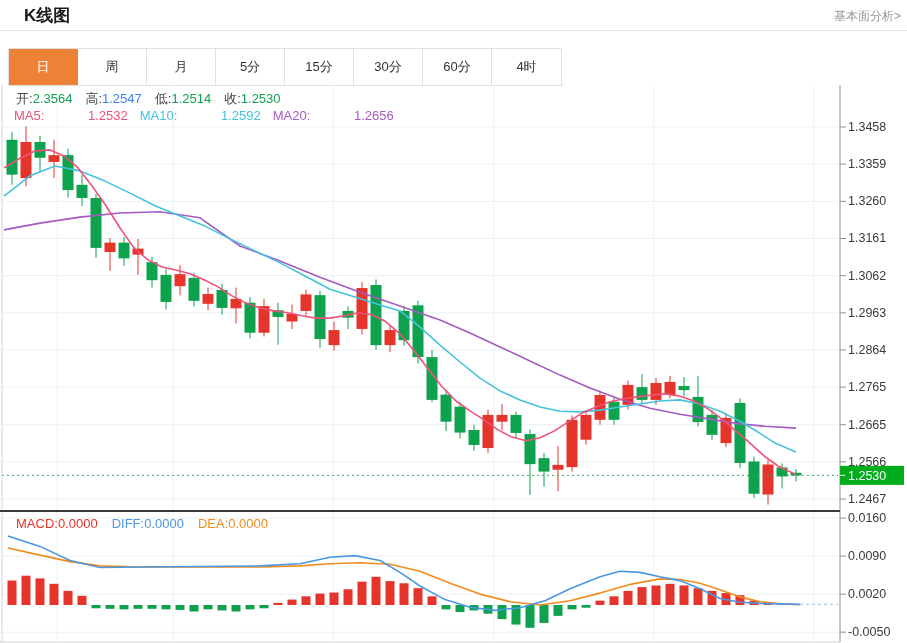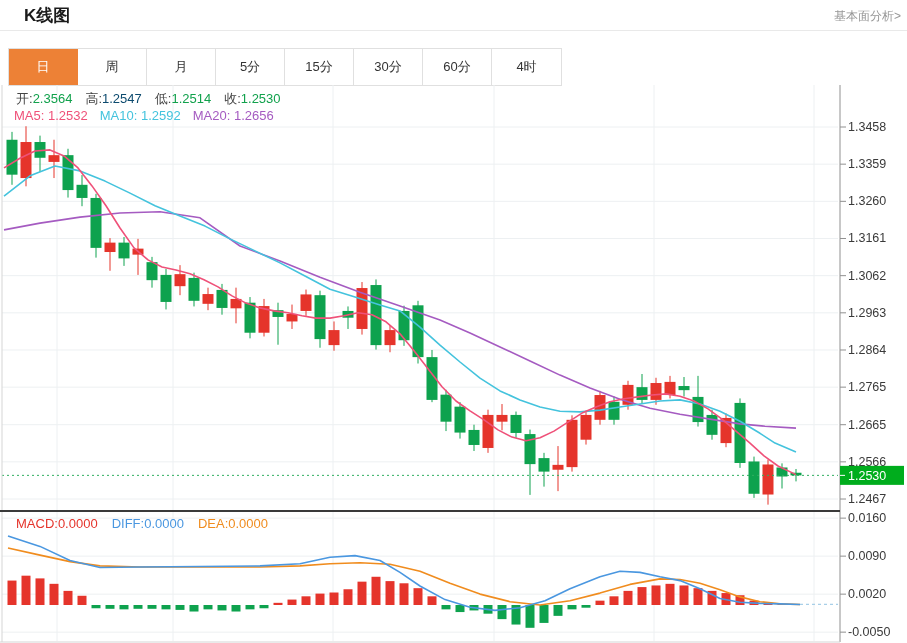--- a/index.html
+++ b/index.html
@@ -12,21 +12,21 @@
   .tab{width:69px;height:36px;line-height:36px;text-align:center;font-size:13px;color:#333;
        border-right:1px solid #e0e0e0;cursor:pointer;box-sizing:border-box;}
   .tab:last-child{border-right:none;}
   .tab.active{color:#fff;font-weight:normal;}
   #chart{position:absolute;left:0;top:0;pointer-events:none;}
   .legend{position:absolute;font-size:13px;white-space:nowrap;}
   .ohlc-row{left:16px;top:90px;}
   .ohlc-row .lbl{color:#454545;}
   .ohlc-row .val{margin-right:13px;}
   .ma-row{left:14px;top:108px;}
-  .ma-row .val{margin-right:12px;}
+  .ma-row .val{margin-right:12px;margin-left:40px;}
   .macd-row{left:16px;top:516px;}
   .macd-row .val{margin-right:14px;}
 </style>
 </head>
 <body>
 
 <div class="page">
 
   <h1 class="page-title">K线图</h1>
   <a class="fund-link">基本面分析&gt;</a>
@@ -288,21 +288,21 @@
         <text x="848" y="636.145" fill="#3a3a3a">-0.0050</text>
       </g>
       <g>
         <rect x="840" y="465.8712000000008" width="64" height="19" fill="#00ad1d"></rect>
         <line x1="840" y1="475.3712000000008" x2="845" y2="475.3712000000008" stroke="#ffffff"></line>
         <text x="848" y="479.8712000000008" fill="#ffffff" font-size="12.5" font-family="Liberation Sans, DejaVu Sans, sans-serif">1.2530</text>
       </g>
     </svg>
 
   <div class="legend ohlc-row">
-    <span class="lbl">开:</span><span class="val" style="color: rgb(17, 161, 76);">2.3564</span><span class="lbl">高:</span><span class="val" style="color: #0c4a6e;">1.2547</span><span class="lbl">低:</span><span class="val" style="color: rgb(17, 161, 76);">1.2514</span><span class="lbl">收:</span><span class="val" style="color: rgb(17, 161, 76);">1.2530</span>
+    <span class="lbl">开:</span><span class="val" style="color: rgb(17, 161, 76);">2.3564</span><span class="lbl">高:</span><span class="val" style="color: #3b82f6;">1.2547</span><span class="lbl">低:</span><span class="val" style="color: rgb(17, 161, 76);">1.2514</span><span class="lbl">收:</span><span class="val" style="color: rgb(17, 161, 76);">1.2530</span>
   </div>
 
   <div class="legend ma-row">
     <span class="lbl ma5" style="color: rgb(239, 81, 121);">MA5:</span> <span class="val ma5" style="color: rgb(239, 81, 121);">1.2532</span><span class="lbl ma10" style="color: rgb(68, 195, 221);">MA10:</span> <span class="val ma10" style="color: rgb(68, 195, 221);">1.2592</span><span class="lbl ma20" style="color: rgb(165, 91, 193);">MA20:</span> <span class="val ma20" style="color: rgb(165, 91, 193);">1.2656</span>
   </div>
 
   <div class="legend macd-row">
     <span class="lbl mmacd" style="color: rgb(229, 52, 43);">MACD:</span><span class="val mmacd" style="color: rgb(229, 52, 43);">0.0000</span><span class="lbl mdiff" style="color: rgb(74, 151, 224);">DIFF:</span><span class="val mdiff" style="color: rgb(74, 151, 224);">0.0000</span><span class="lbl mdea" style="color: rgb(240, 140, 30);">DEA:</span><span class="val mdea" style="color: rgb(240, 140, 30);">0.0000</span>
   </div>
 

